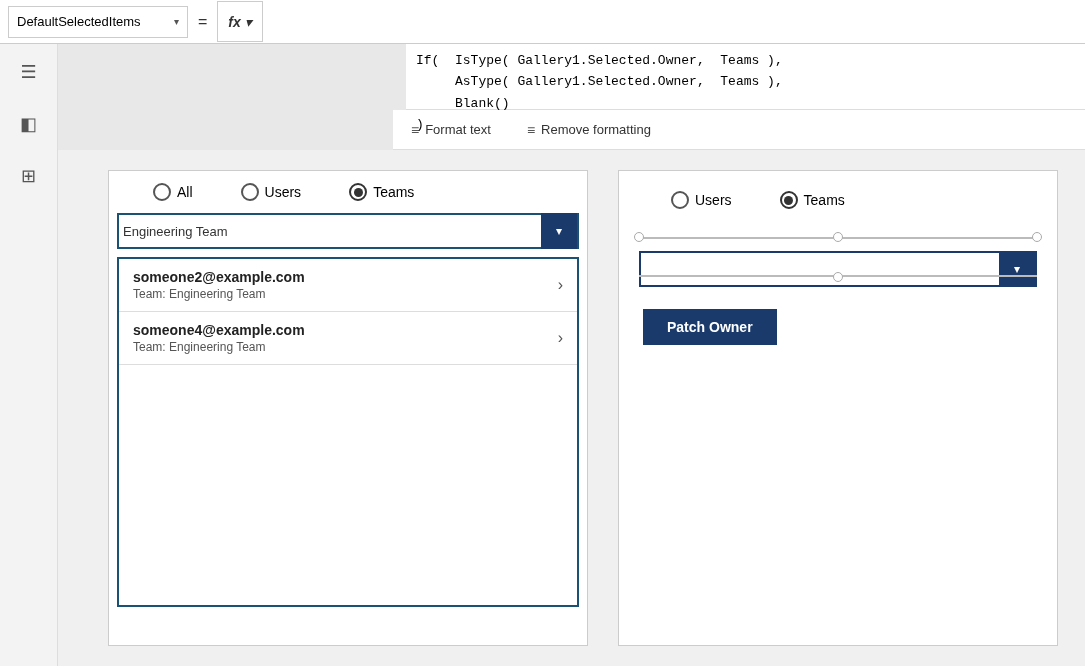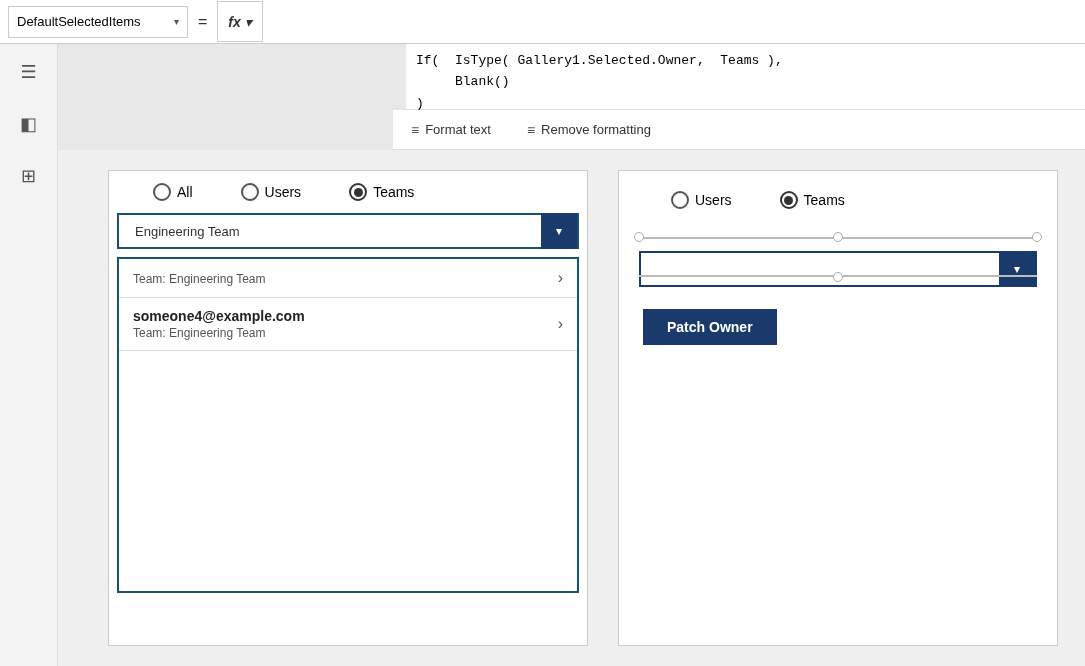--- a/index.html
+++ b/index.html
@@ -181,21 +181,21 @@
     .team-select {
       margin: 0 8px;
       border: 2px solid #1a5276;
       display: flex;
       align-items: center;
       height: 36px;
       background: #fff;
     }
     .team-select-text {
       flex: 1;
-      padding: 0 16px;
+      padding: 0 4px;
       font-size: 13px;
       color: #333;
     }
     .team-select-btn {
       width: 36px;
       height: 36px;
       background: #1a3a6b;
       display: flex;
       align-items: center;
       justify-content: center;
@@ -343,20 +343,23 @@
     <span style="font-style:italic; font-weight:bold;">f<span style="font-style:italic;">x</span></span>
     <span>▾</span>
   </div>
 </div>
 
 <div class="formula-multiline">
   <div>
     <span class="kw">If(</span>&nbsp;&nbsp;<span class="fn">IsType(</span>&nbsp;<span class="gal">Gallery1</span><span class="prop">.Selected.Owner,</span>&nbsp;&nbsp;<span class="team">Teams</span>&nbsp;),
   </div>
   <div>
+    &nbsp;&nbsp;&nbsp;&nbsp;&nbsp;<span class="fn">AsType(</span>&nbsp;<span class="gal">Gallery1</span><span class="prop">.Selected.Owner,</span>&nbsp;&nbsp;<span class="team">Teams</span>&nbsp;),
+  </div>
+  <div>
     &nbsp;&nbsp;&nbsp;&nbsp;&nbsp;<span class="kw">Blank()</span>
   </div>
   <div>)
   </div>
 </div>
 
 <div class="toolbar-strip">
   <div class="toolbar-btn">
     <span class="toolbar-icon">≡</span>
     <span>Format text</span>
@@ -393,20 +396,21 @@
     </div>
 
     <div class="team-select">
       <span class="team-select-text">Engineering Team</span>
       <div class="team-select-btn">▾</div>
     </div>
 
     <div class="gallery-list">
       <div class="gallery-item">
         <div class="gallery-item-content">
+          <div class="gallery-item-title">someone2@example.com</div>
           <div class="gallery-item-sub">Team: Engineering Team</div>
         </div>
         <div class="gallery-item-chevron">›</div>
       </div>
       <div class="gallery-item">
         <div class="gallery-item-content">
           <div class="gallery-item-title">someone4@example.com</div>
           <div class="gallery-item-sub">Team: Engineering Team</div>
         </div>
         <div class="gallery-item-chevron">›</div>

